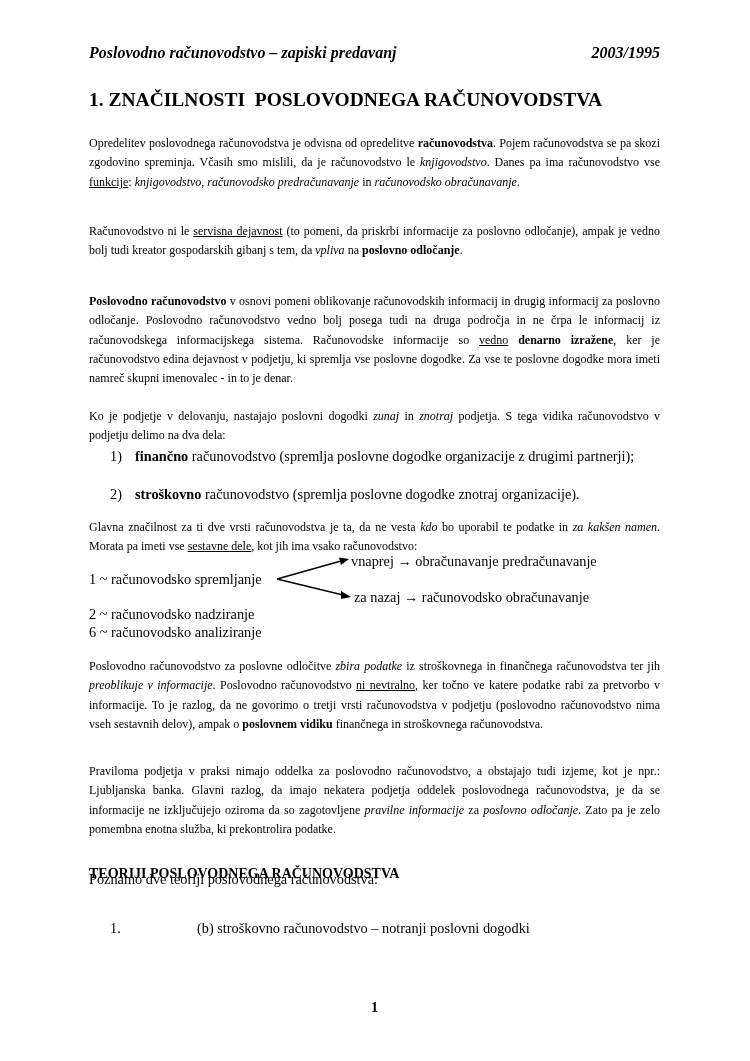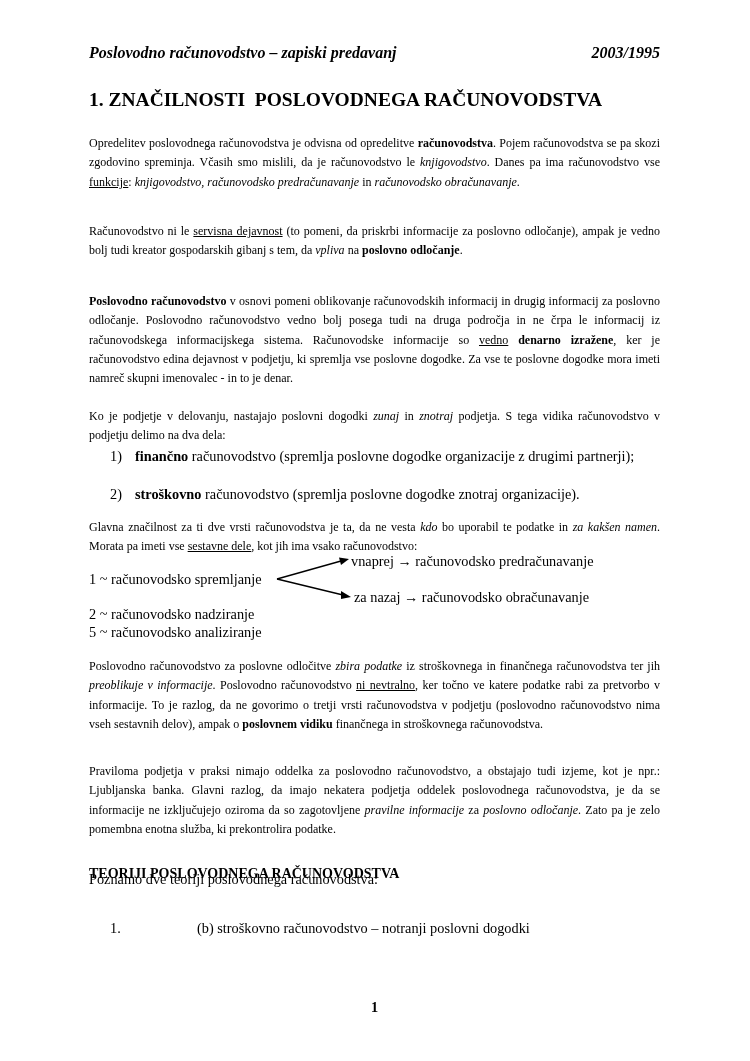--- a/index.html
+++ b/index.html
@@ -42,33 +42,33 @@
     <span style="position:absolute; left:0;">1)</span>
     <div style="margin-left:25px; text-align:justify;"><b>finančno</b><span> računovodstvo (spremlja poslovne dogodke organizacije z drugimi partnerji);</span></div>
   </div>
   <div class="list-item" style="top:485px; left:21px; width:550px;">
     <span style="position:absolute; left:0;">2)</span>
     <div style="margin-left:25px;"><b>stroškovno</b><span> računovodstvo (spremlja poslovne dogodke znotraj organizacije).</span></div>
   </div>
 
   <p class="p" style="top:518px"><span>Glavna značilnost za ti dve vrsti računovodstva je ta, da ne vesta </span><i>kdo</i><span> bo uporabil te podatke in </span><i>za kakšen namen</i><span>. Morata pa imeti vse </span><span class="u">sestavne dele</span><span>, kot jih ima vsako računovodstvo:</span></p>
 
-  <div class="line" style="top:552px; left:262px;">vnaprej → računovodsko predračunavanje</div>
+  <div class="line" style="top:552px; left:262px;">vnaprej → obračunavanje predračunavanje</div>
   <div class="line" style="top:570px;">1 ~ računovodsko spremljanje</div>
   <div class="line" style="top:588px; left:265px;">za nazaj → računovodsko obračunavanje</div>
 
   <svg class="arrows" width="80" height="46" viewBox="0 0 80 46">
     <line x1="2" y1="23" x2="66" y2="5" stroke="#000" stroke-width="1.3"></line>
     <polygon points="74,3 64,1.5 66,9" fill="#000"></polygon>
     <line x1="2" y1="23" x2="68" y2="39" stroke="#000" stroke-width="1.3"></line>
     <polygon points="76,41 66,35 66,43" fill="#000"></polygon>
   </svg>
 
   <div class="line" style="top:605px;">2 ~ računovodsko nadziranje</div>
-  <div class="line" style="top:623px;">5 ~ računovodsko analiziranje</div>
+  <div class="line" style="top:623px;">6 ~ računovodsko analiziranje</div>
 
   <p class="p" style="top:657px"><span>Poslovodno računovodstvo za poslovne odločitve </span><i>zbira podatke</i><span> iz stroškovnega in finančnega računovodstva ter jih </span><i>preoblikuje v informacije</i><span>. Poslovodno računovodstvo </span><span class="u">ni nevtralno</span><span>, ker točno ve katere podatke rabi za pretvorbo v informacije. To je razlog, da ne govorimo o tretji vrsti računovodstva v podjetju (poslovodno računovodstvo nima vseh sestavnih delov), ampak o </span><b>poslovnem vidiku</b><span> finančnega in stroškovnega računovodstva.</span></p>
 
   <p class="p" style="top:762px"><span>Praviloma podjetja v praksi nimajo oddelka za poslovodno računovodstvo, a obstajajo tudi izjeme, kot je npr.: Ljubljanska banka. Glavni razlog, da imajo nekatera podjetja oddelek poslovodnega računovodstva, je da se informacije ne izključujejo oziroma da so zagotovljene </span><i>pravilne informacije</i><span> za </span><i>poslovno odločanje</i><span>. Zato pa je zelo pomembna enotna služba, ki prekontrolira podatke.</span></p>
 
   <div class="sec">TEORIJI POSLOVODNEGA RAČUNOVODSTVA</div>
 
   <div class="line" style="top:870px;">Poznamo dve teoriji poslovodnega računovodstva:</div>
 
   <div class="list-item" style="top:919px; left:21px; width:560px;">

